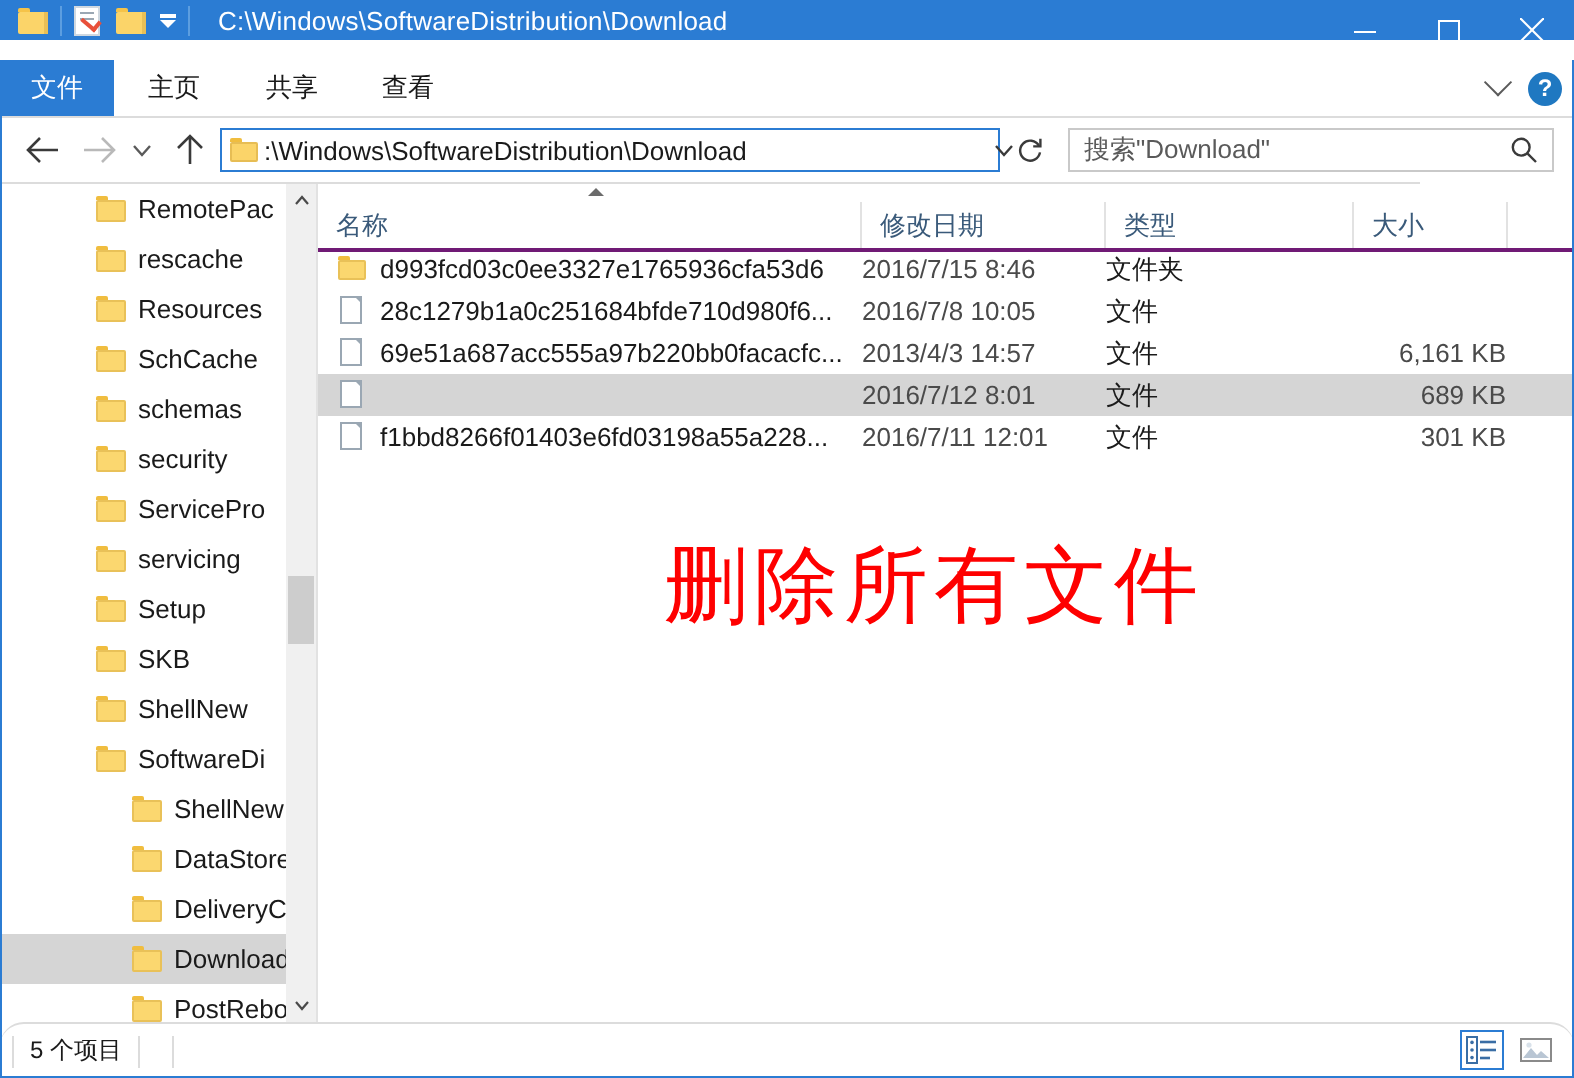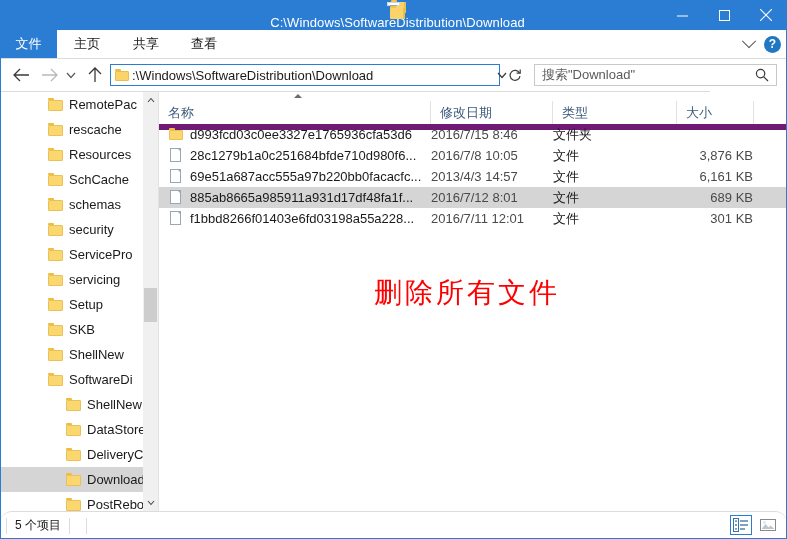--- a/index.html
+++ b/index.html
@@ -17,25 +17,24 @@
     height: 539px;
     overflow: hidden;
     background: #ffffff;
     box-sizing: border-box;
   }
 
   
   .titlebar {
     position: absolute;
     left: 0; top: 0;
-    width: 787px; height: 30px;
+    width: 787px; height: 20px;
     background: #2b7cd3;
     display: flex;
     align-items: center;
-    flex-direction: column;
   }
   .qa-folder {
     width: 15px; height: 13px;
     margin-left: 9px;
     position: relative;
   }
   .qa-folder .tab {
     position: absolute; left: 0; top: 0;
     width: 6px; height: 2px;
     background: #f5c349;
@@ -328,21 +327,21 @@
     left: 135px; top: 2px;
     width: 0; height: 0;
     border-left: 4px solid transparent;
     border-right: 4px solid transparent;
     border-bottom: 4px solid #6b6b6b;
   }
   .col-head {
     position: absolute;
     left: 0; top: 9px;
     width: 628px; height: 23px;
-    border-bottom: 6px solid #701a75;
+    border-bottom: 2px solid #701a75;
   }
   .col-cell {
     position: absolute;
     top: 0; height: 23px;
     font-size: 13px;
     color: #3a5a7a;
     display: flex;
     align-items: center;
     padding-left: 9px;
     box-sizing: border-box;
@@ -418,21 +417,21 @@
   .annotation {
     position: absolute;
     left: 159px; top: 92px;
     width: 628px; height: 419px;
     display: flex;
     align-items: center;
     justify-content: center;
     pointer-events: none;
   }
   .annotation span {
-    font-size: 28px;
+    font-size: 42px;
     color: #fe0000;
     letter-spacing: 3px;
     font-family: "DejaVu Sans", sans-serif;
     transform: translate(-6px, -9px);
   }
 
   
   .statusbar {
     position: absolute;
     left: 0; bottom: 0;
@@ -768,36 +767,34 @@
           <div class="f-type">文件夹</div>
           <div class="f-size"></div>
         </div>
         <div class="frow">
           <div class="f-icon">
             <div class="fi-file"></div>
           </div>
           <div class="f-name">28c1279b1a0c251684bfde710d980f6...</div>
           <div class="f-date">2016/7/8 10:05</div>
           <div class="f-type">文件</div>
-          <div class="f-size">3,876 KB</div>
         </div>
         <div class="frow">
           <div class="f-icon">
             <div class="fi-file"></div>
           </div>
           <div class="f-name">69e51a687acc555a97b220bb0facacfc...</div>
           <div class="f-date">2013/4/3 14:57</div>
           <div class="f-type">文件</div>
           <div class="f-size">6,161 KB</div>
         </div>
         <div class="frow sel">
           <div class="f-icon">
             <div class="fi-file"></div>
           </div>
-          <div class="f-name">885ab8665a985911a931d17df48fa1f...</div>
           <div class="f-date">2016/7/12 8:01</div>
           <div class="f-type">文件</div>
           <div class="f-size">689 KB</div>
         </div>
         <div class="frow">
           <div class="f-icon">
             <div class="fi-file"></div>
           </div>
           <div class="f-name">f1bbd8266f01403e6fd03198a55a228...</div>
           <div class="f-date">2016/7/11 12:01</div>

